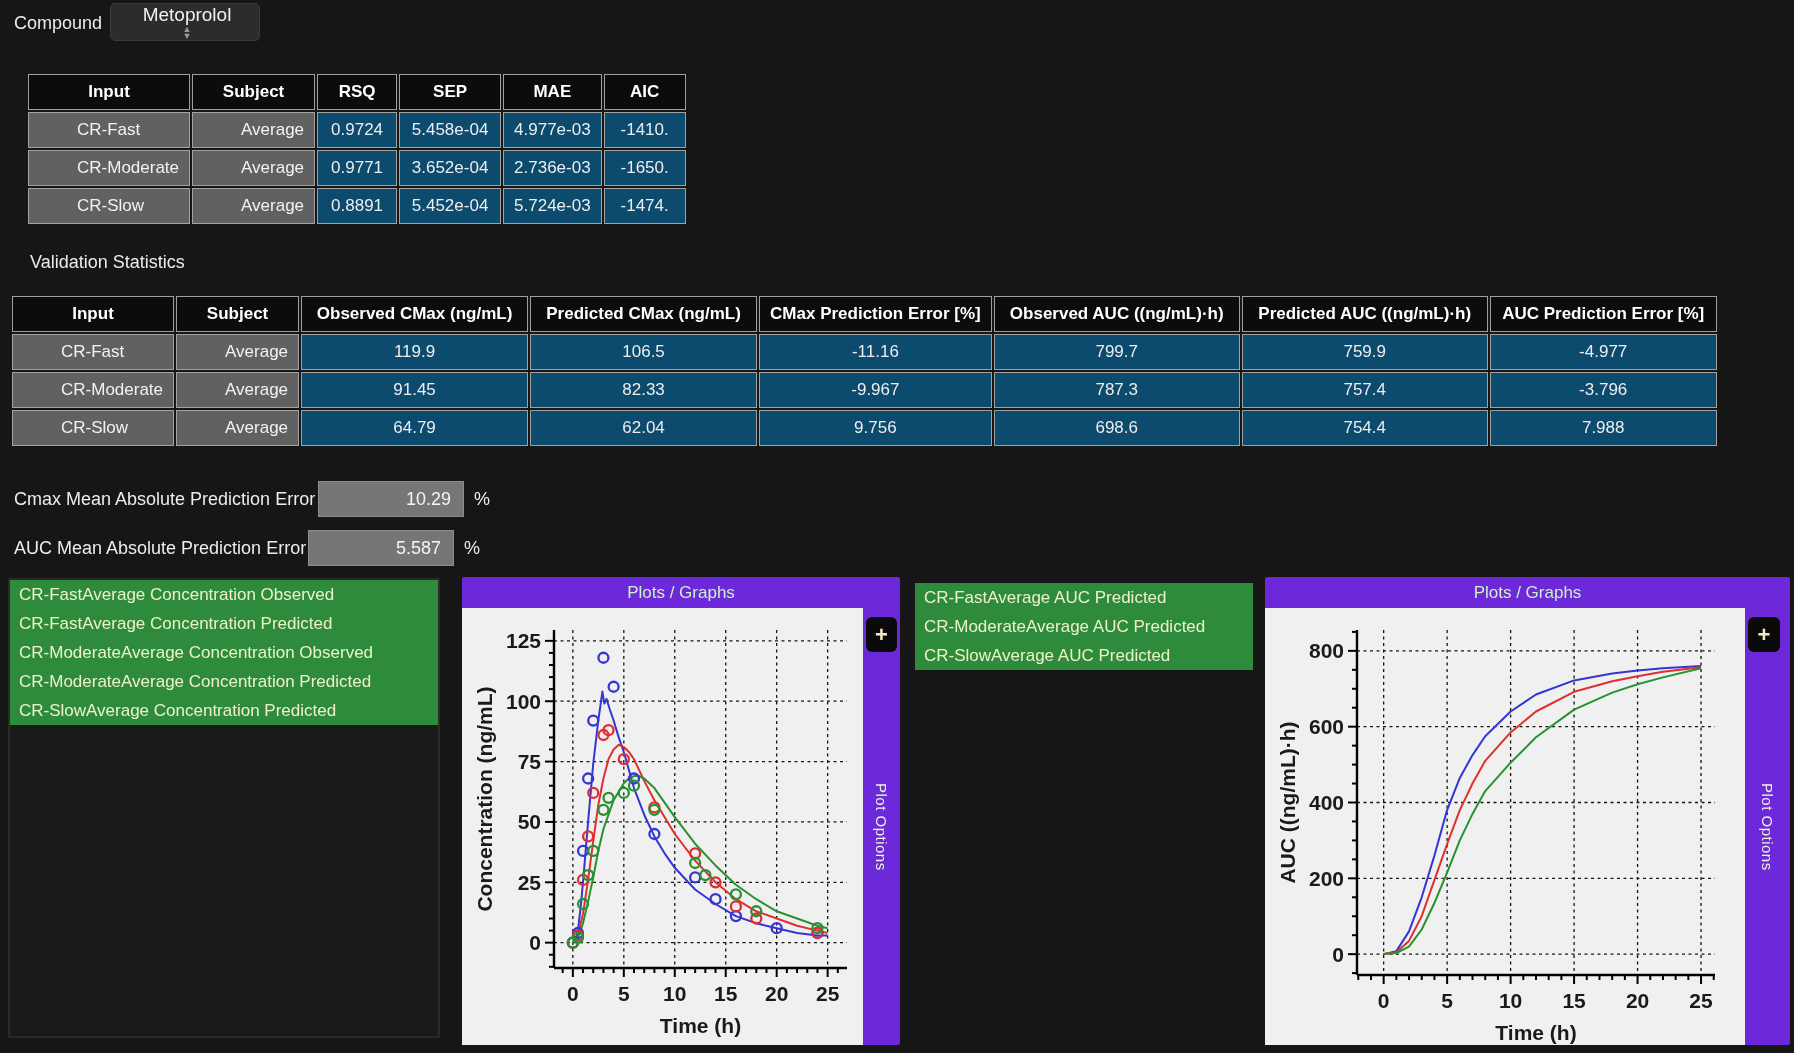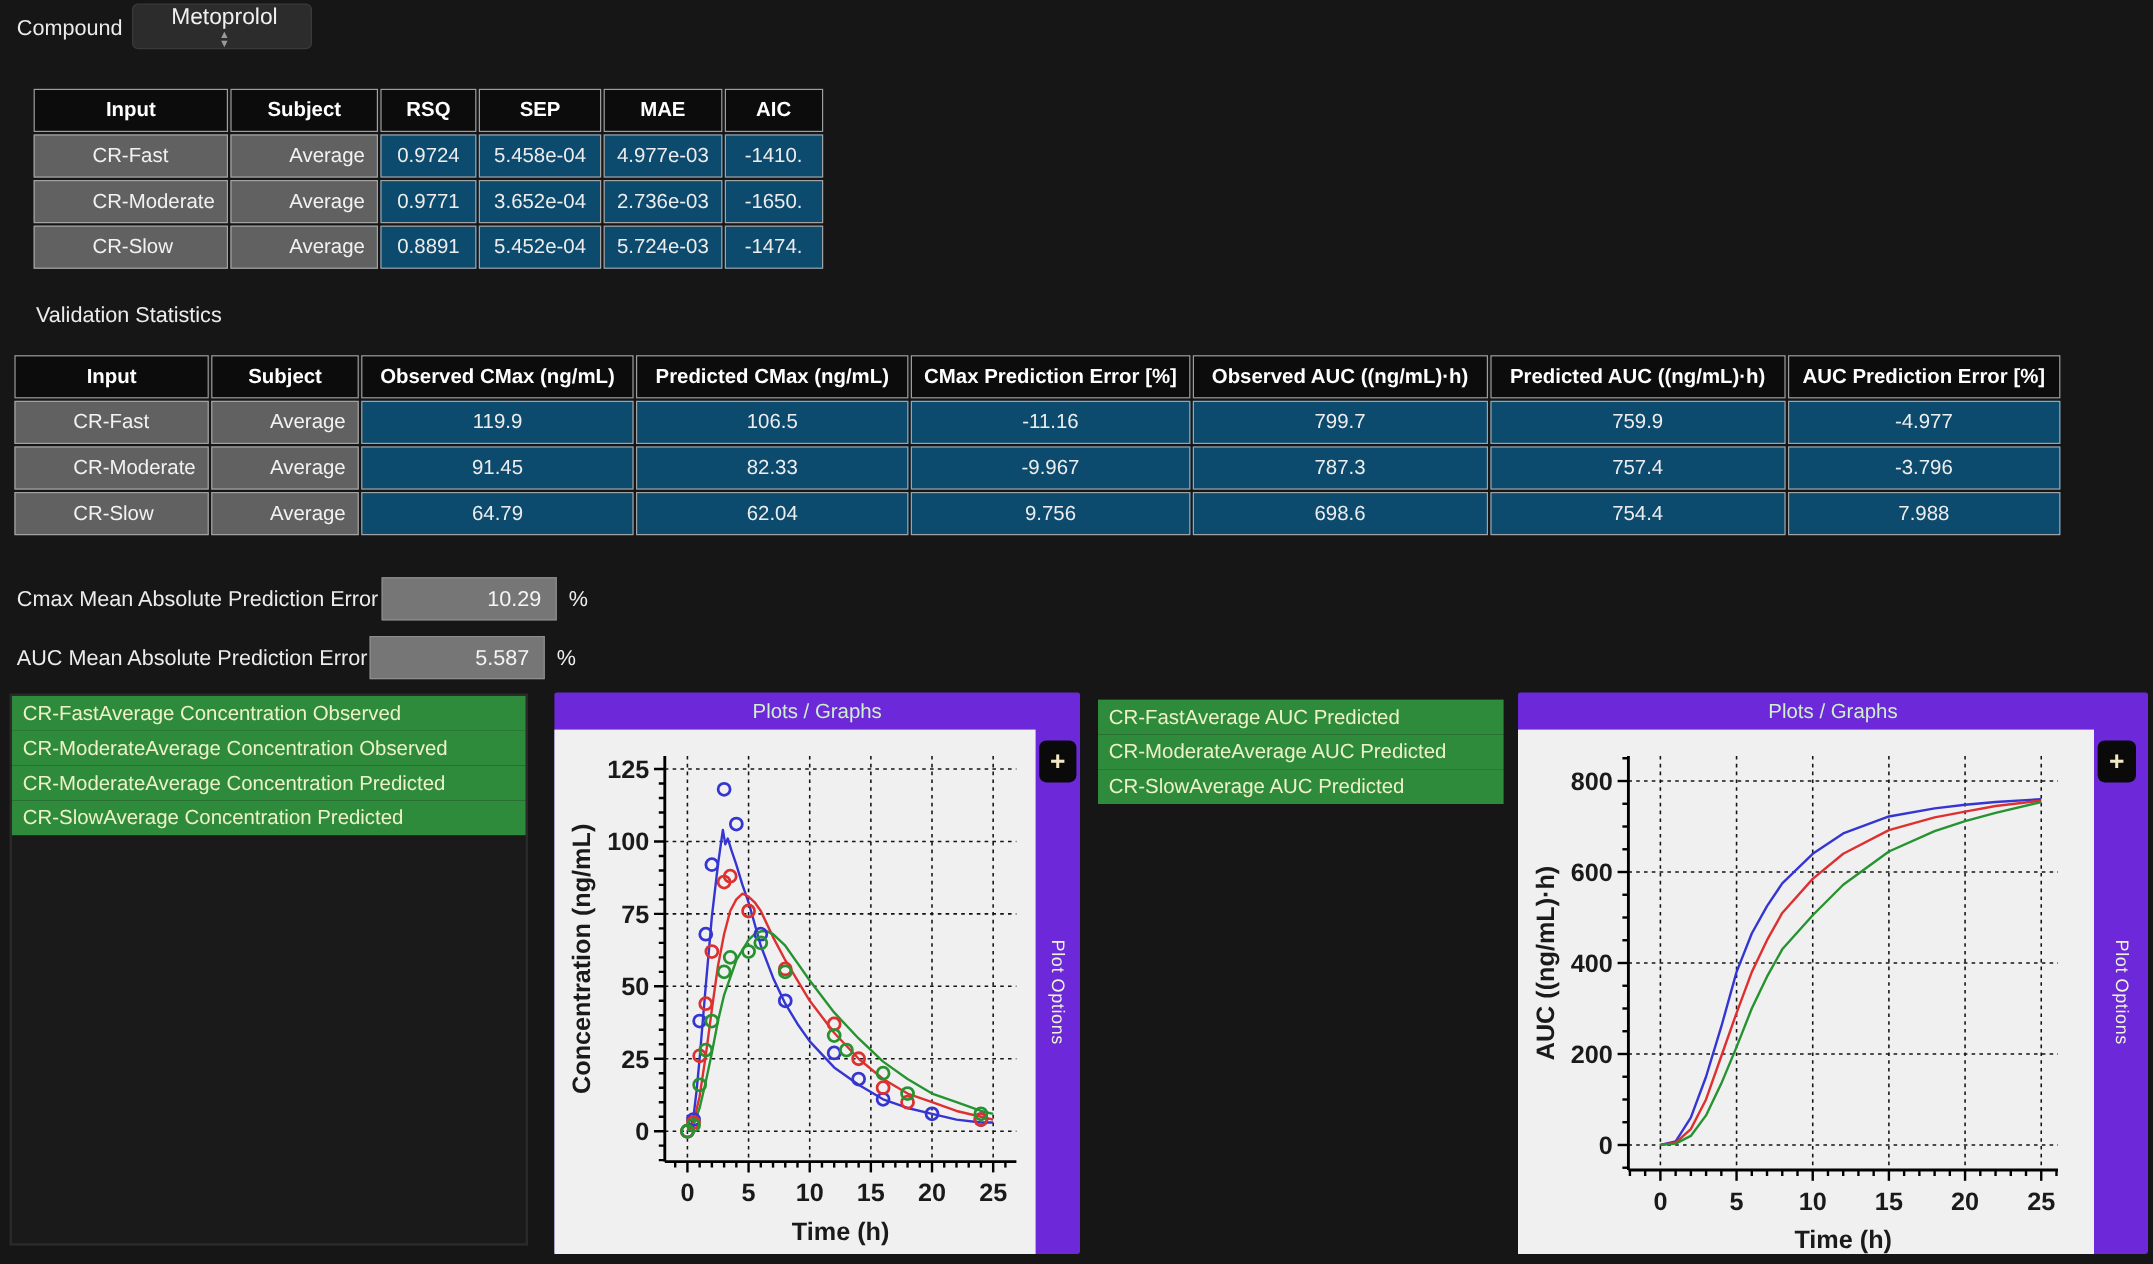--- a/index.html
+++ b/index.html
@@ -173,20 +173,21 @@
 <div class="abs pct" style="left:474px;top:489px;">%</div>
 
 <div class="abs lbl" style="left:14px;top:538px;">AUC Mean Absolute Prediction Error</div>
 <div class="abs err-box" style="left:308px;top:530px;">
   <span>5.587</span>
 </div>
 <div class="abs pct" style="left:464px;top:538px;">%</div>
 
 <div class="abs listbox" style="left:8px;top:578px;width:432px;height:460px;">
   <div class="legend-item">CR-FastAverage Concentration Observed</div>
+  <div class="legend-item">CR-FastAverage Concentration Predicted</div>
   <div class="legend-item">CR-ModerateAverage Concentration Observed</div>
   <div class="legend-item">CR-ModerateAverage Concentration Predicted</div>
   <div class="legend-item">CR-SlowAverage Concentration Predicted</div>
 </div>
 
 <div class="abs plot-panel" style="left:462px;top:577px;width:438px;height:468px;">
   <div class="panel-header">Plots / Graphs</div>
   <div class="plot-body" style="width:401px;height:437px;">
     <svg width="401" height="437">
         <line x1="110.85391304347826" x2="110.85391304347826" y1="22" y2="360" stroke="#141414" stroke-width="1.3" stroke-dasharray="3 3.5"></line>

